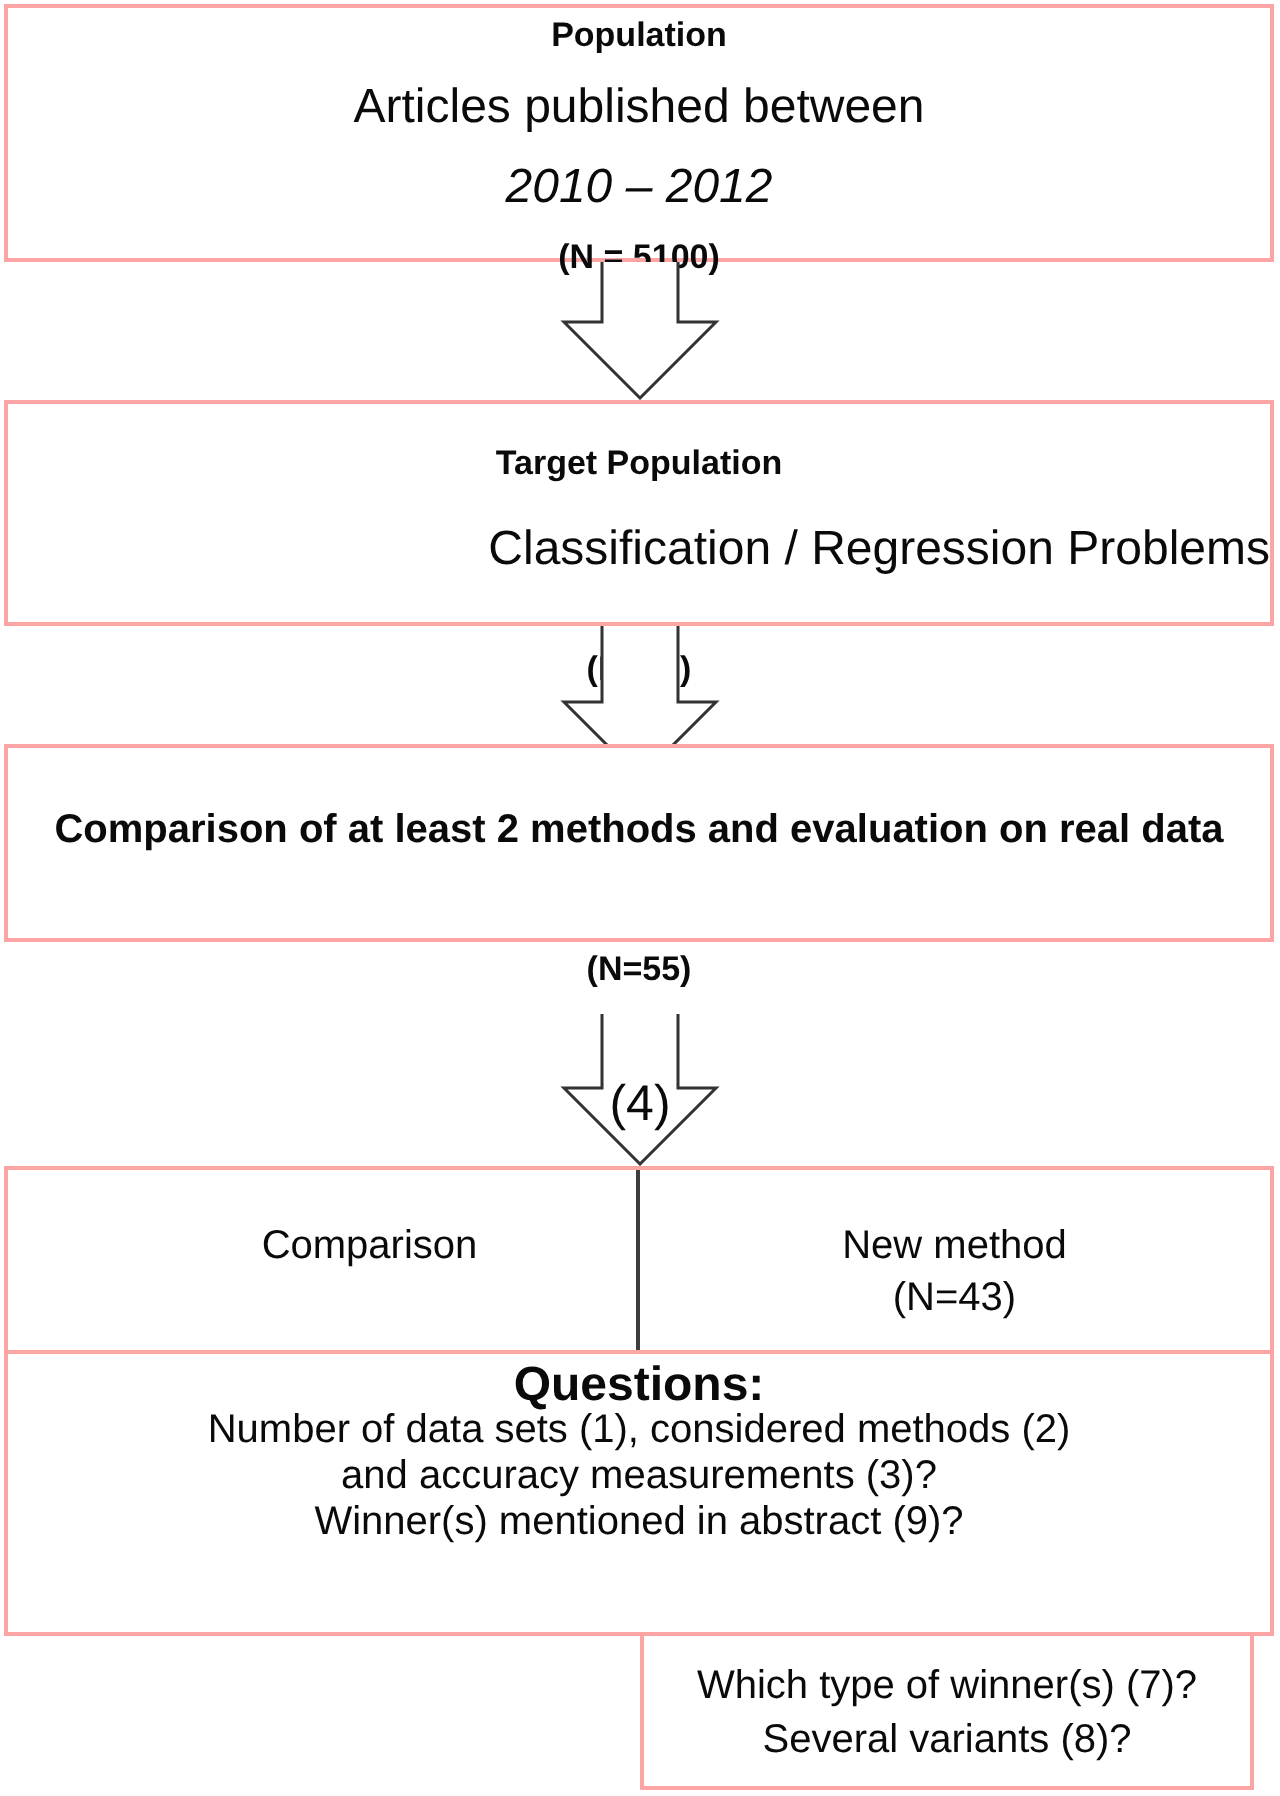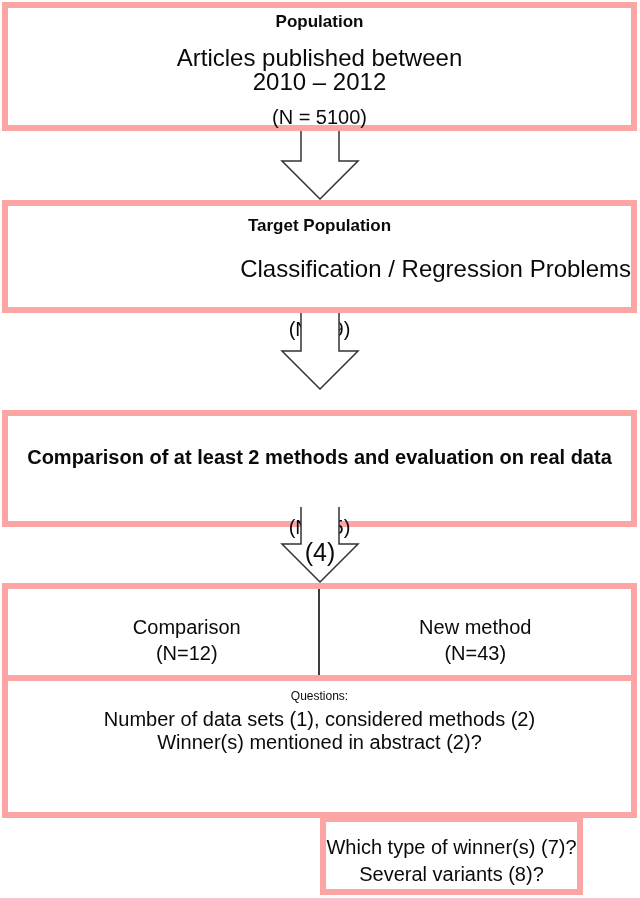--- a/index.html
+++ b/index.html
@@ -12,50 +12,50 @@
     width: 640px;
     height: 898px;
     background: #ffffff;
     font-family: "Liberation Sans", "DejaVu Sans", sans-serif;
     color: #0a0a0a;
     overflow: hidden;
   }
   .box {
     position: absolute;
     box-sizing: border-box;
-    border: 6px solid #fca5a5;
+    border: 2px solid #fca5a5;
     background: #ffffff;
     text-align: center;
   }
   .box-title {
     font-weight: bold;
     font-size: 17px;
     line-height: 20px;
   }
   .body-text {
     font-size: 24px;
     line-height: 24px;
   }
   .n-label {
-    font-weight: normal;
-    font-size: 20px;
+    font-weight: bold;
+    font-size: 17px;
     line-height: 20px;
   }
   
   .box-population { left: 2px; top: 2px; width: 635px; height: 129px; }
   .box-population .box-title { margin-top: 4px; }
   .box-population .body-text { margin-top: 14px; }
   .box-population .n-label   { margin-top: 13px; }
   
   .box-target { left: 2px; top: 200px; width: 635px; height: 113px; }
-  .box-target .box-title { margin-top: 10px; }
+  .box-target .box-title { margin-top: 20px; }
   .box-target .body-text { margin-top: 21px; text-align: right; }
   .box-target .n-label   { margin-top: 38px; }
   
-  .box-compare { left: 2px; top: 410px; width: 635px; height: 117px; }
+  .box-compare { left: 2px; top: 372px; width: 635px; height: 99px; }
   .box-compare .big-title {
     margin-top: 29px;
     font-weight: bold;
     font-size: 20px;
     line-height: 24px;
     white-space: nowrap;
   }
   .box-compare .n-label { margin-top: 48px; }
   
   .box-split {
@@ -66,25 +66,25 @@
   .split-cell {
     flex: 1 1 50%;
     padding-top: 25px;
     font-size: 20px;
     line-height: 26px;
     box-sizing: border-box;
   }
   .split-cell.left { border-right: 2px solid #3d3d3d; padding-left: 48px; }
   
   .box-questions { left: 2px; top: 675px; width: 635px; height: 143px; padding-top: 4px; }
-  .q-title { font-weight: normal; font-size: 12px; line-height: 23px; }
+  .q-title { font-weight: bold; font-size: 24px; line-height: 23px; }
   .q-line  { font-size: 20px; line-height: 23px; }
   
   .box-subquestions {
-    left: 320px; top: 816px; width: 263px; height: 79px;
+    left: 320px; top: 816px; width: 307px; height: 79px;
     padding-top: 12px;
   }
   .box-subquestions .q-line { line-height: 27px; }
   
   .arrow {
     position: absolute;
     left: 280px;
     width: 80px;
   }
   .arrow-1 { top: 131px; height: 69px; }
@@ -102,21 +102,21 @@
   }
 </style>
 </head>
 <body>
 
 <div class="canvas">
 
   <div class="box box-population">
     <div class="box-title">Population</div>
     <div class="body-text">Articles published between</div>
-    <div class="body-text" style="margin-top:0;">2010 – 2012</div>
+    <div class="body-text" style="margin-top:16px;font-style:italic;">2010 – 2012</div>
     <div class="n-label">(N = 5100)</div>
   </div>
 
   <svg class="arrow arrow-1" viewBox="0 0 80 69" aria-hidden="true">
     <path d="M21 0 V30 H2 L40 68 L78 30 H59 V0" fill="#ffffff" stroke="#333333" stroke-width="1.5" stroke-linejoin="miter"></path>
   </svg>
 
   <div class="box box-target">
     <div class="box-title">Target Population</div>
     <div class="body-text">Classification / Regression Problems</div>
@@ -133,32 +133,32 @@
   </div>
 
   <svg class="arrow arrow-3" viewBox="0 0 80 76" aria-hidden="true">
     <path d="M21 0 V37 H2 L40 75 L78 37 H59 V0" fill="#ffffff" stroke="#333333" stroke-width="1.5" stroke-linejoin="miter"></path>
   </svg>
   <div class="arrow-label">(4)</div>
 
   <div class="box box-split">
     <div class="split-cell left">
       <div>Comparison</div>
-      <div>(N=12)</div>
     </div>
     <div class="split-cell">
       <div>New method</div>
       <div>(N=43)</div>
     </div>
   </div>
 
   <div class="box box-questions">
     <div class="q-title">Questions:</div>
     <div class="q-line">Number of data sets (1), considered methods (2)</div>
-    <div class="q-line">Winner(s) mentioned in abstract (2)?</div>
+    <div class="q-line">and accuracy measurements (3)?</div>
+    <div class="q-line">Winner(s) mentioned in abstract (9)?</div>
   </div>
 
   <div class="box box-subquestions">
     <div class="q-line">Which type of winner(s) (7)?</div>
     <div class="q-line">Several variants (8)?</div>
   </div>
 
 </div>
 
 </body></html>

